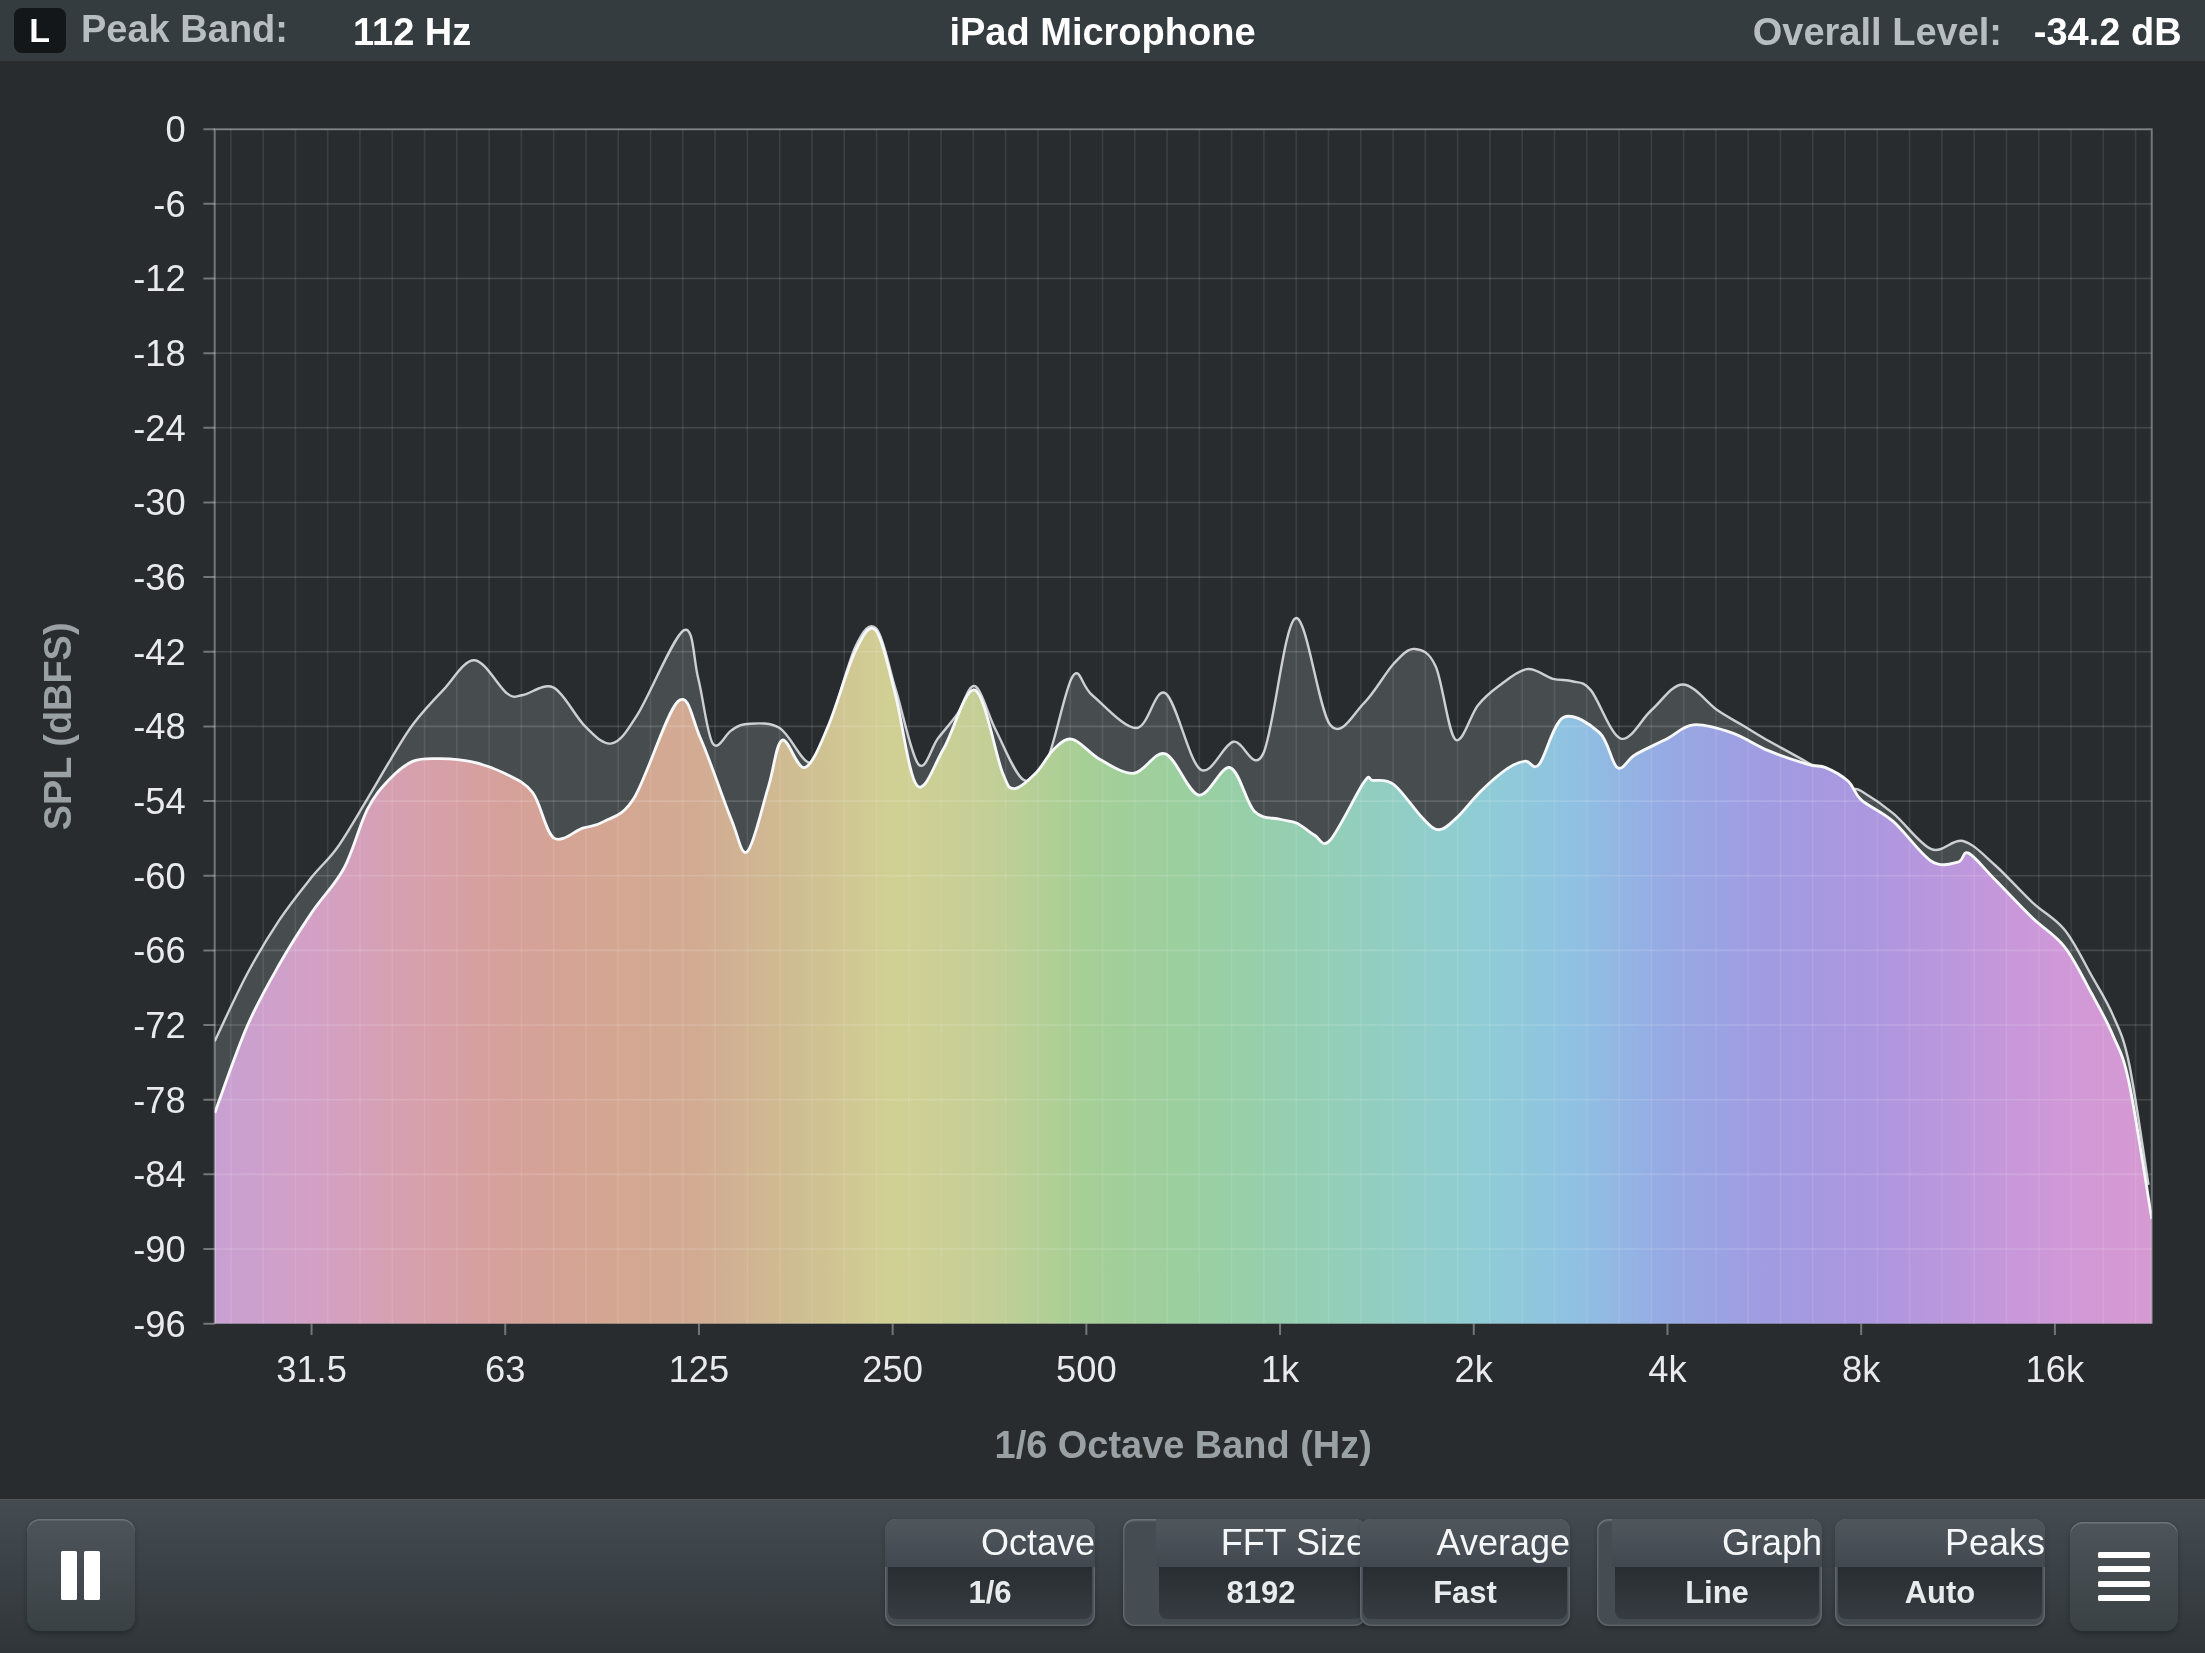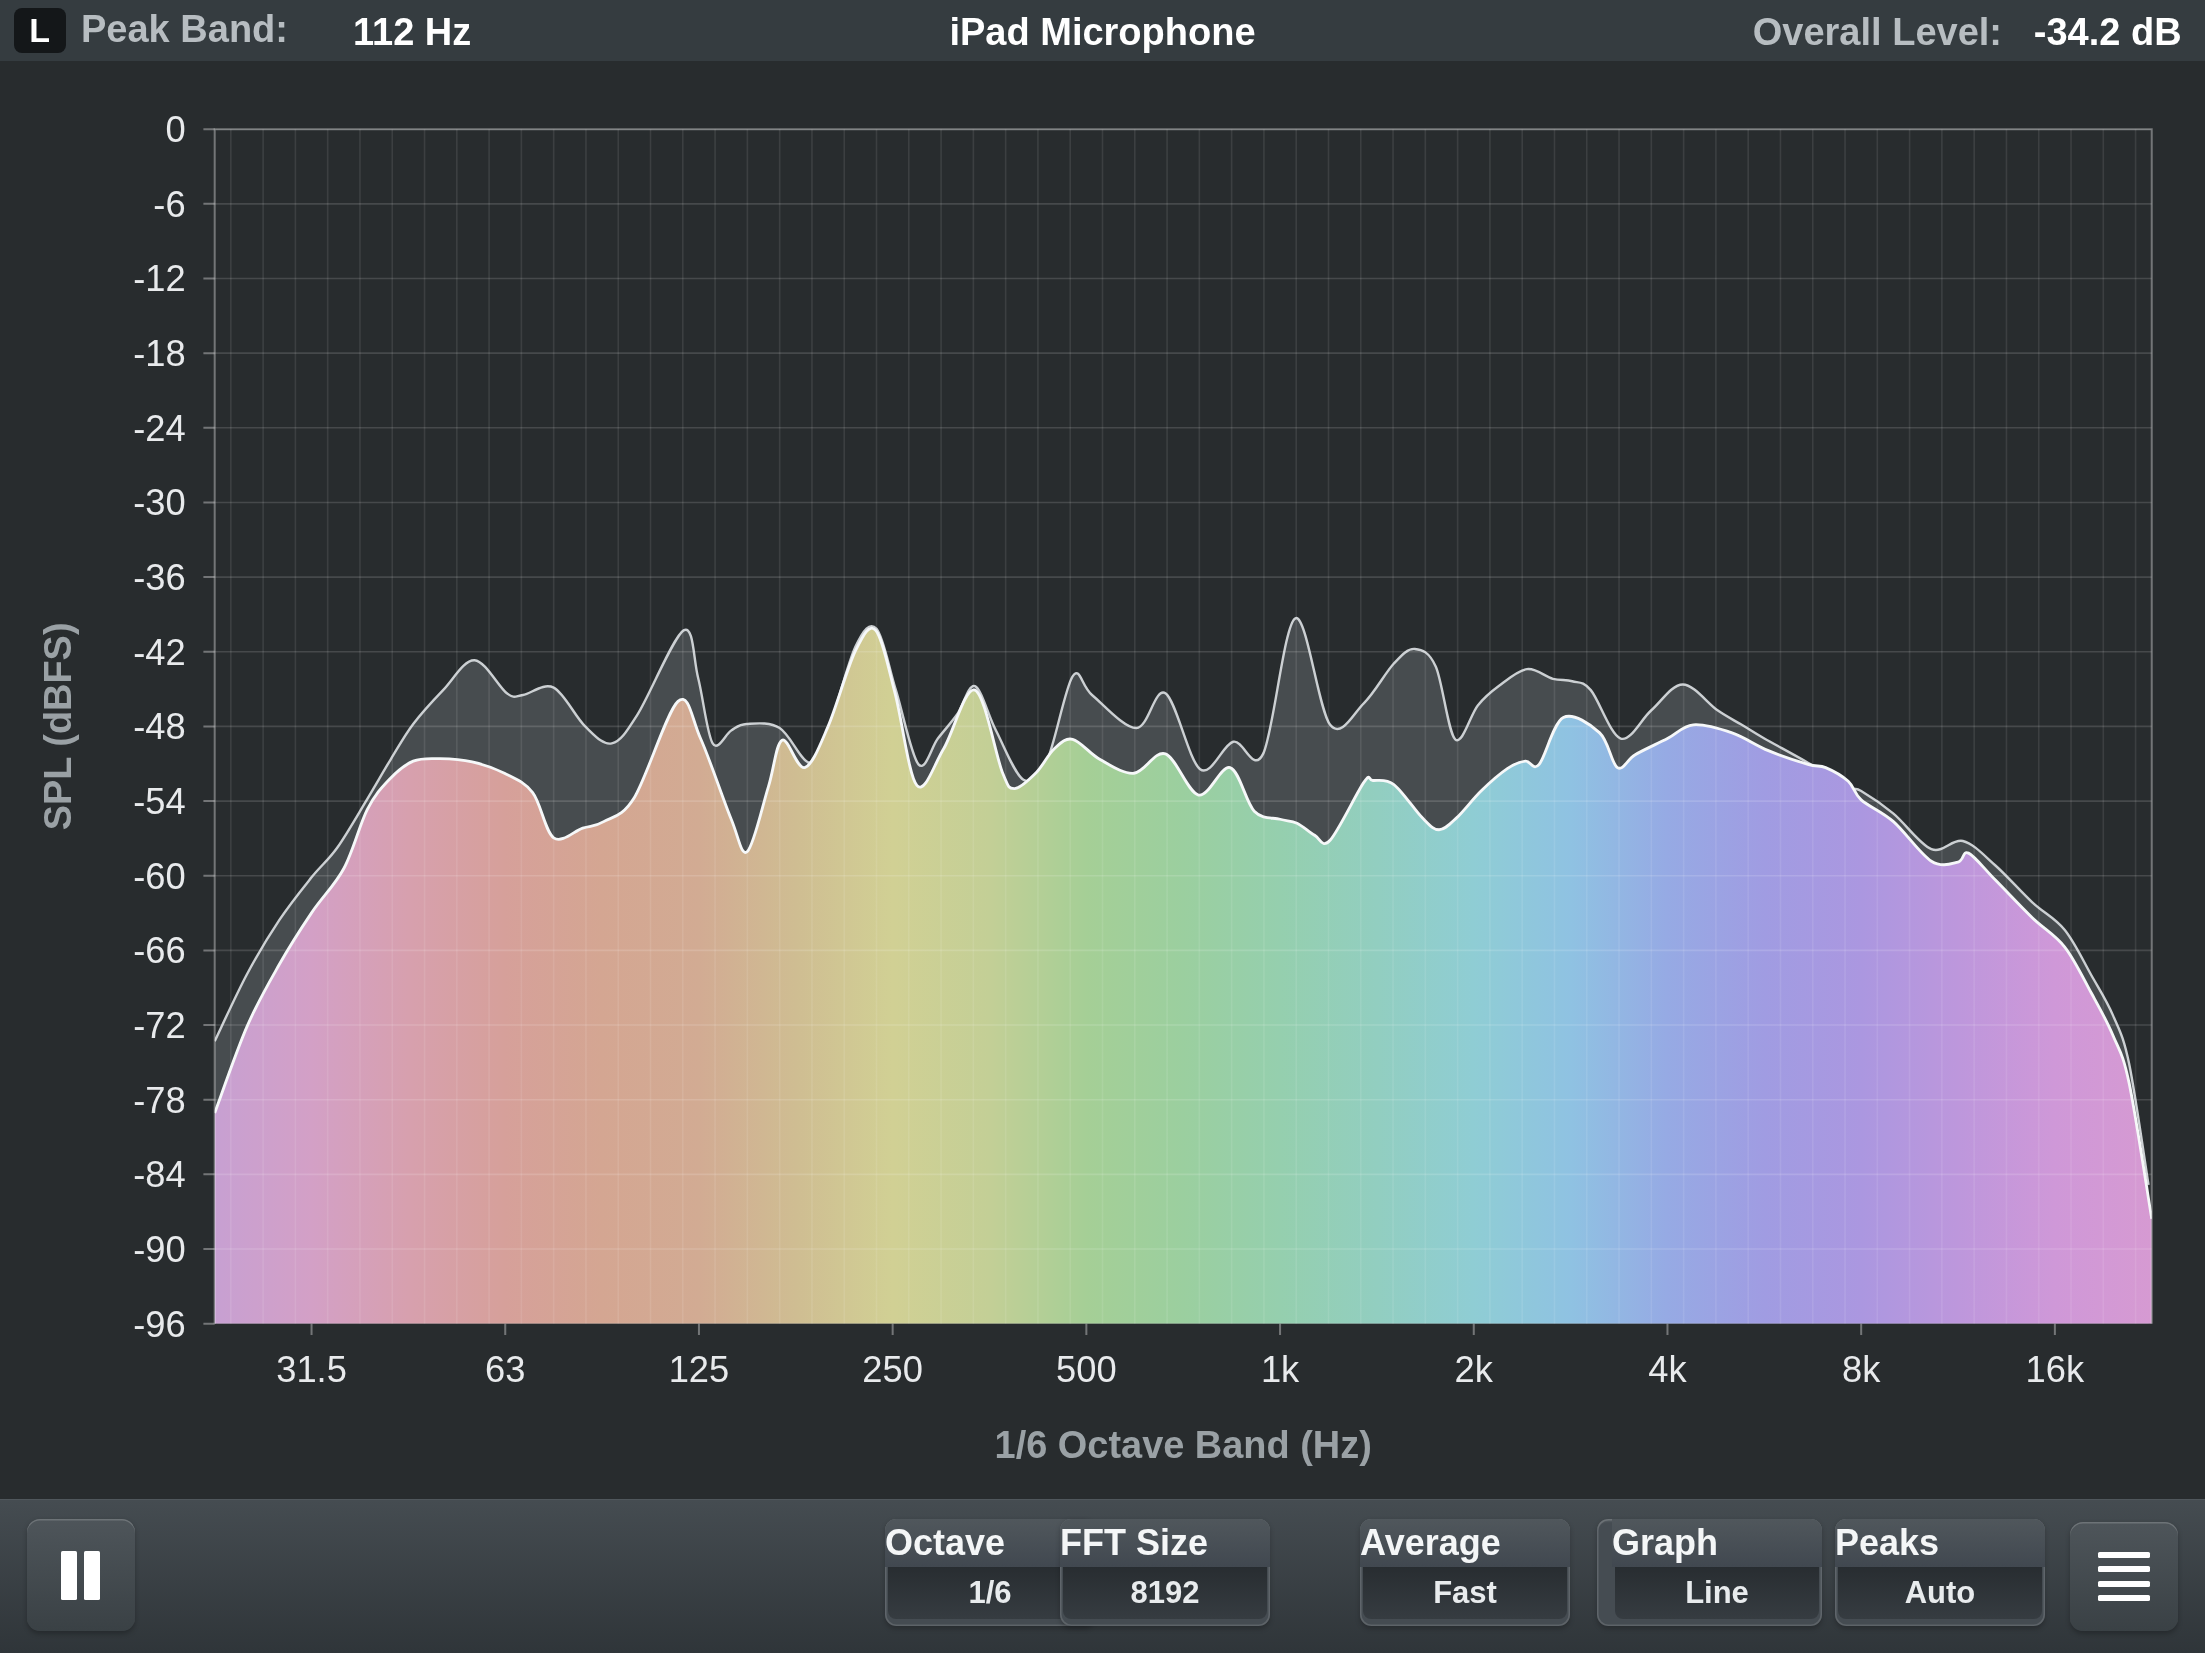--- a/index.html
+++ b/index.html
@@ -16,21 +16,21 @@
            background:linear-gradient(#454c51, #2f3539);
            border-top:1.6px solid #50575c; }
   .sqbtn { position:absolute; width:108px; border-radius:13px;
             background:linear-gradient(#4e555a, #3a4145);
             box-shadow:inset 0 1.6px 0 rgba(255,255,255,0.18), 0 2.4px 4.8px rgba(0,0,0,0.25); }
   .optbtn { position:absolute; top:19.4px; width:210px; height:107px; border-radius:11.3px;
              overflow:hidden; background:#454c52;
              box-shadow:inset 0 0 0 1.6px rgba(255,255,255,0.13),
                         inset 0 2.4px 1.6px rgba(255,255,255,0.10), 0 2.4px 4.8px rgba(0,0,0,0.22); }
   .optbtn .t { height:48px; background:linear-gradient(#50575c,#414850);
-                color:#f4f6f7; font-size:36px; font-weight:700; text-align:left;
+                color:#f4f6f7; font-size:36px; font-weight:400; text-align:right;
                 line-height:48px; }
   .optbtn .b { height:52px; margin:0 3.2px; border-radius:0 0 8px 8px;
                 background:linear-gradient(#282d31,#363c41);
                 color:#e8ebed; font-size:31px; font-weight:700; text-align:center;
                 line-height:52px; }
   .ylab { fill:#e8eaec; font-size:45px; font-weight:400; }
   .xlab { fill:#e8eaec; font-size:45px; font-weight:400; }
   .atitle { fill:#9aa1a5; font-size:47px; font-weight:700; }
 </style></head>
 <body>
@@ -119,21 +119,21 @@
 
 <div id="tbar">
   <div class="sqbtn" style="left:27.4px; top:18.6px; height:112px;">
     <div class="abs" style="left:34px; top:32px; width:16px; height:49px; background:#fff; border-radius:1.6px;"></div>
     <div class="abs" style="left:57px; top:32px; width:16px; height:49px; background:#fff; border-radius:1.6px;"></div>
   </div>
   <div class="optbtn" style="left:885px;">
       <div class="t">Octave</div>
       <div class="b">1/6</div>
     </div>
-  <div class="optbtn" style="left:1060px;">
+  <div class="optbtn" style="left:1123px;padding-left:33px;">
       <div class="t">FFT Size</div>
       <div class="b">8192</div>
     </div>
   <div class="optbtn" style="left:1360px;">
       <div class="t">Average</div>
       <div class="b">Fast</div>
     </div>
   <div class="optbtn" style="left:1597px;padding-left:15px;">
       <div class="t">Graph</div>
       <div class="b">Line</div>

